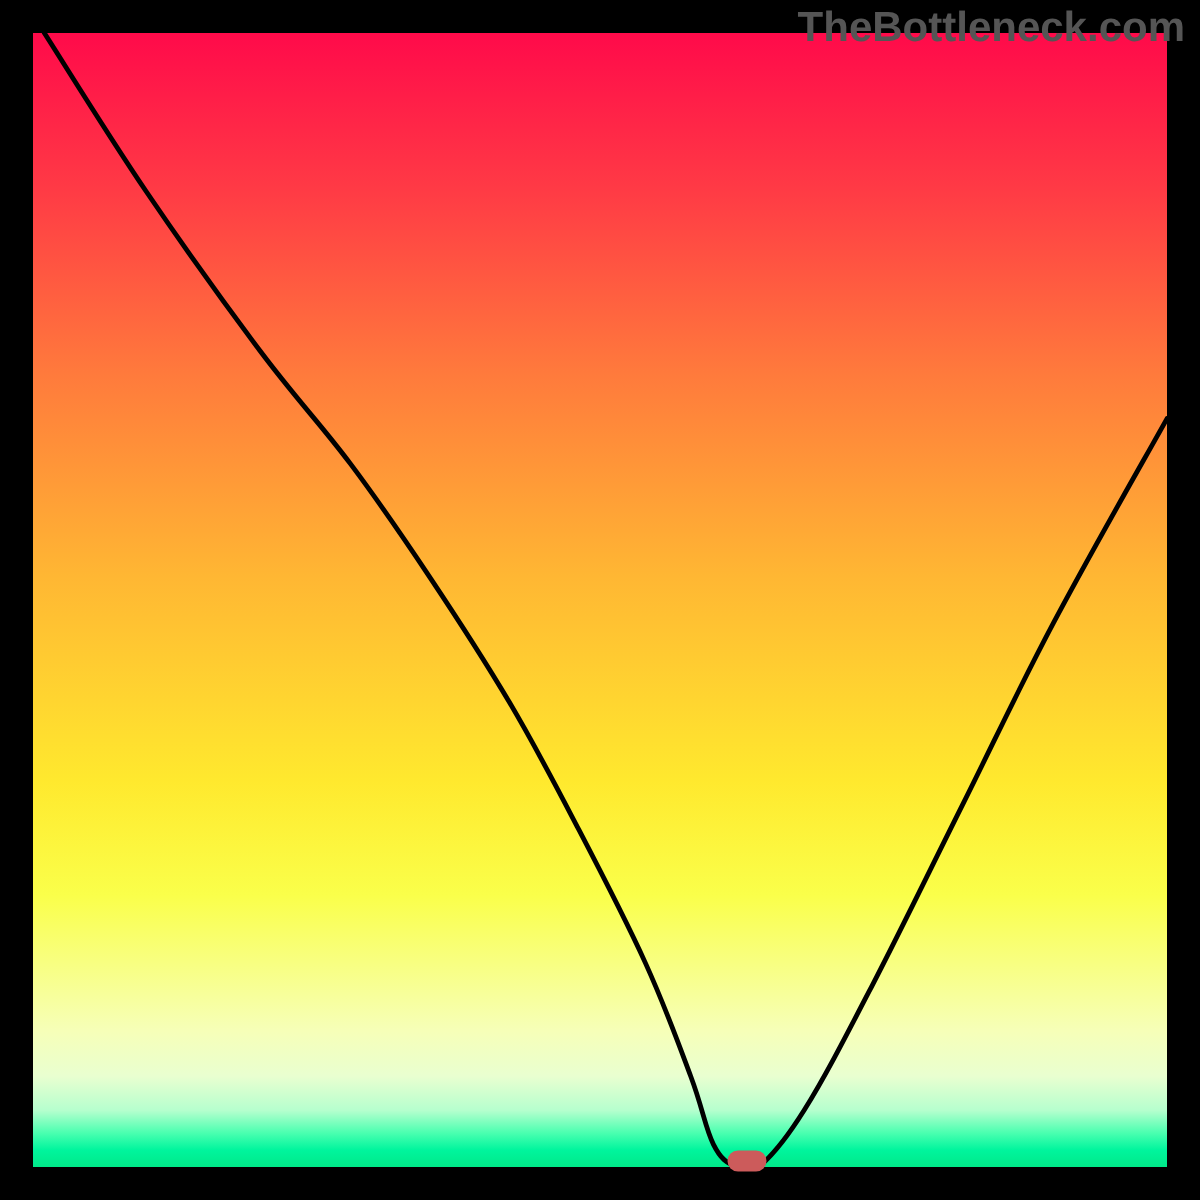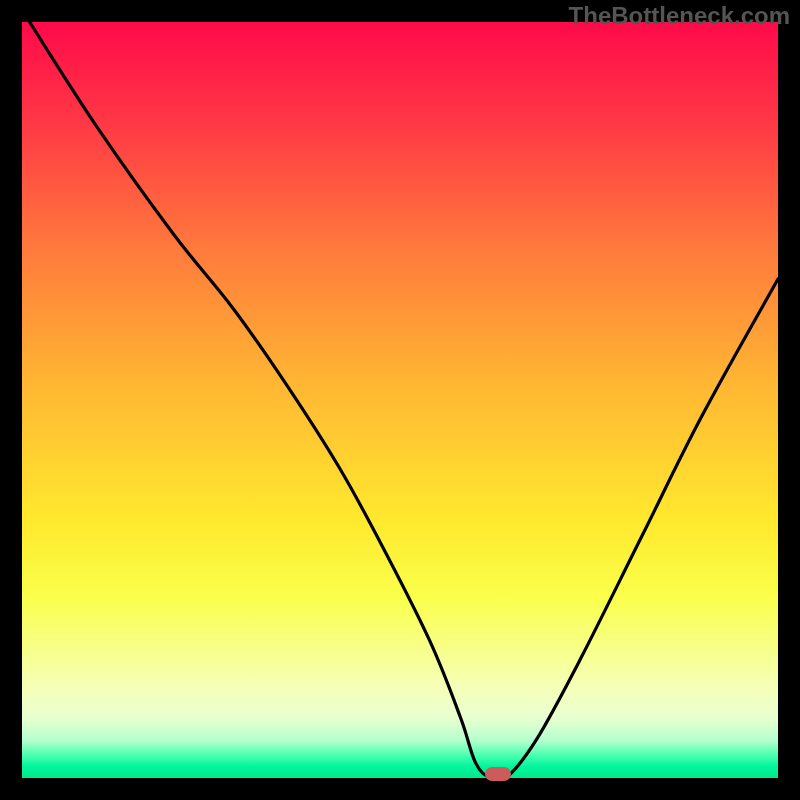--- a/index.html
+++ b/index.html
@@ -15,21 +15,21 @@
     position: relative;
     width: 800px;
     height: 800px;
     background: #000;
   }
   .watermark {
     position: absolute;
     top: 2px;
     right: 10px;
     color: #555;
-    font-size: 24px;
+    font-size: 28px;
     font-weight: bold;
     font-family: Arial, sans-serif;
     z-index: 10;
   }
   .plot-area {
     position: absolute;
     left: 22px;
     top: 22px;
     width: 756px;
     height: 756px;

